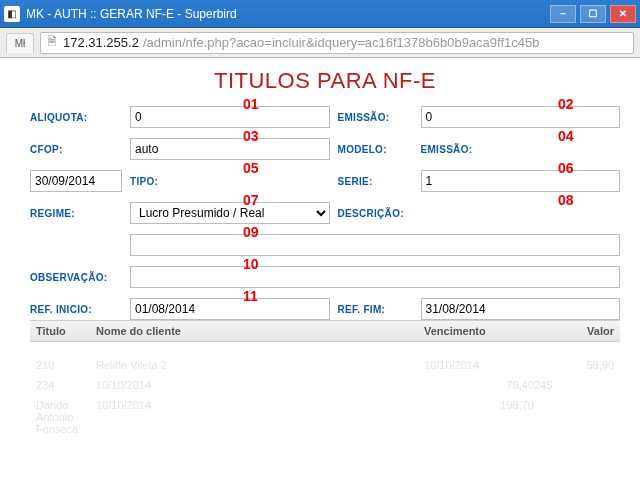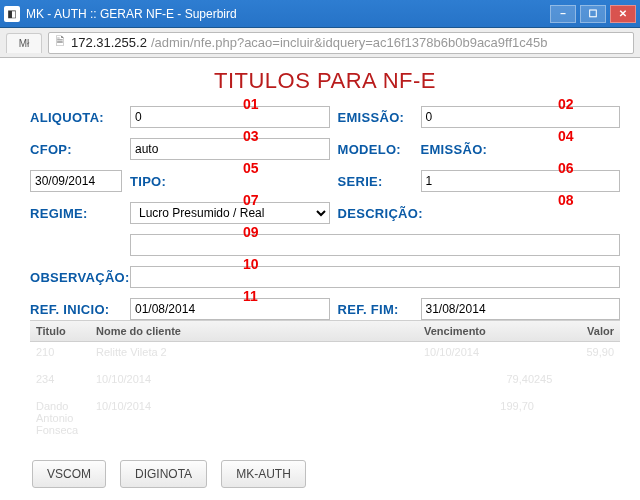--- a/index.html
+++ b/index.html
@@ -39,21 +39,21 @@
   .chromebar {
     height: 30px;
     border-bottom: 1px solid #bbb;
     display: flex;
     align-items: center;
     padding: 3px 6px;
     gap: 6px;
     background: #ededed;
   }
   .tab-stub {
-    width: 36px; height: 20px;
+    width: 28px; height: 20px;
     background: #f7f7f7;
     border: 1px solid #ccc; border-bottom: none;
     border-radius: 3px 3px 0 0;
     font-size: 10px; display:flex; align-items:center; justify-content:center;
     color:#555;
   }
   .url {
     flex: 1;
     height: 22px;
     border: 1px solid #bbb;
@@ -85,21 +85,21 @@
   }
   .form {
     display: grid;
     grid-template-columns: 92px 1fr 75px 1fr;
     column-gap: 8px;
     row-gap: 10px;
     align-items: center;
   }
   .form label {
     color: #0a5aa6;
-    font-size: 13px;
+    font-size: 10px;
     font-weight: bold;
     text-align: left;
     letter-spacing: 0.3px;
   }
   .form input[type="text"], .form select {
     width: 100%;
     height: 22px;
     border: 1px solid #bcbcbc;
     background: #fff;
     font-size: 12px;
@@ -118,22 +118,22 @@
     color: #555;
     padding: 4px 6px;
   }
   .tablehdr .right { text-align: right; }
   .tablebody {
     min-height: 70px;
     display:grid;
     grid-template-columns: 60px 1fr 110px 80px;
     font-size: 11px;
     color: #e3e3e3;
-    padding: 4px 6px;
-    row-gap: 15px;
+    padding: 17px 6px;
+    row-gap: 8px;
   }
   .tablebody .right { text-align: right; }
   .btnrow {
     margin-top: 20px;
     display: flex;
     gap: 14px;
     padding-left: 2px;
   }
   .btnrow button {
     background: linear-gradient(#fdfdfd,#e9e9e9);
@@ -225,25 +225,20 @@
     <div class="right">59,90</div>
     <div>234</div>
     <div>10/10/2014</div>
     <div class="right">79,40</div>
     <div>245</div>
     <div>Dando Antonio Fonseca</div>
     <div>10/10/2014</div>
     <div class="right">199,70</div>
   </div>
 
-  <div class="btnrow">
-    <button>VSCOM</button>
-    <button>DIGINOTA</button>
-    <button>MK-AUTH</button>
-  </div>
 </div>
 
 <span class="mark" style="left:243px; top:38px">01</span>
 <span class="mark" style="left:558px; top:38px">02</span>
 <span class="mark" style="left:243px; top:70px">03</span>
 <span class="mark" style="left:558px; top:70px">04</span>
 <span class="mark" style="left:243px; top:102px">05</span>
 <span class="mark" style="left:558px; top:102px">06</span>
 <span class="mark" style="left:243px; top:134px">07</span>
 <span class="mark" style="left:558px; top:134px">08</span>

